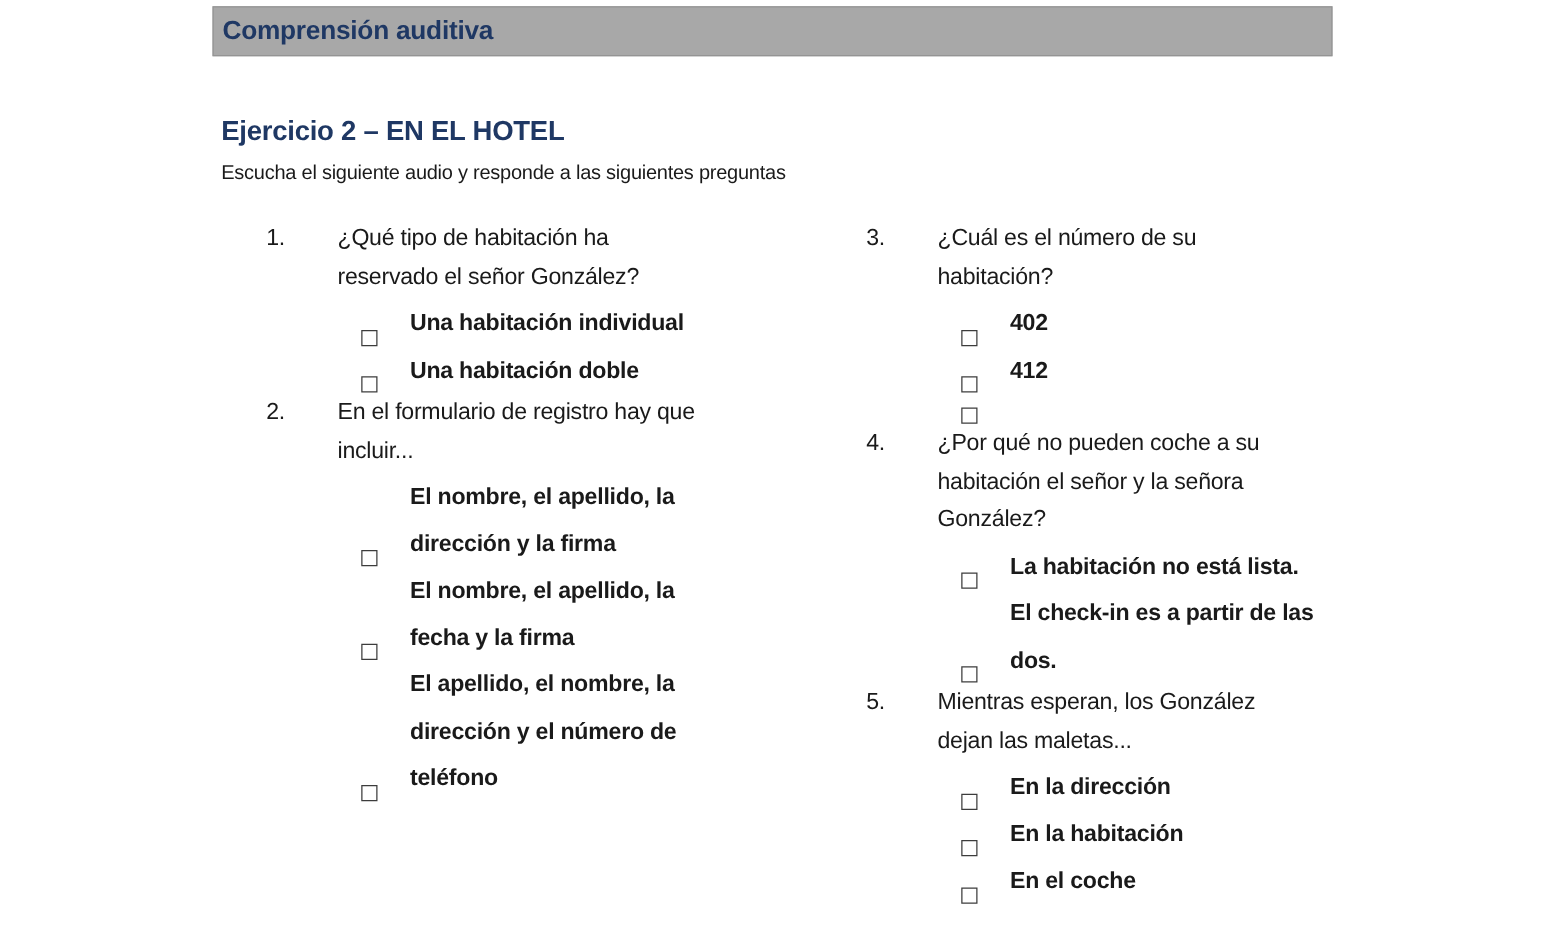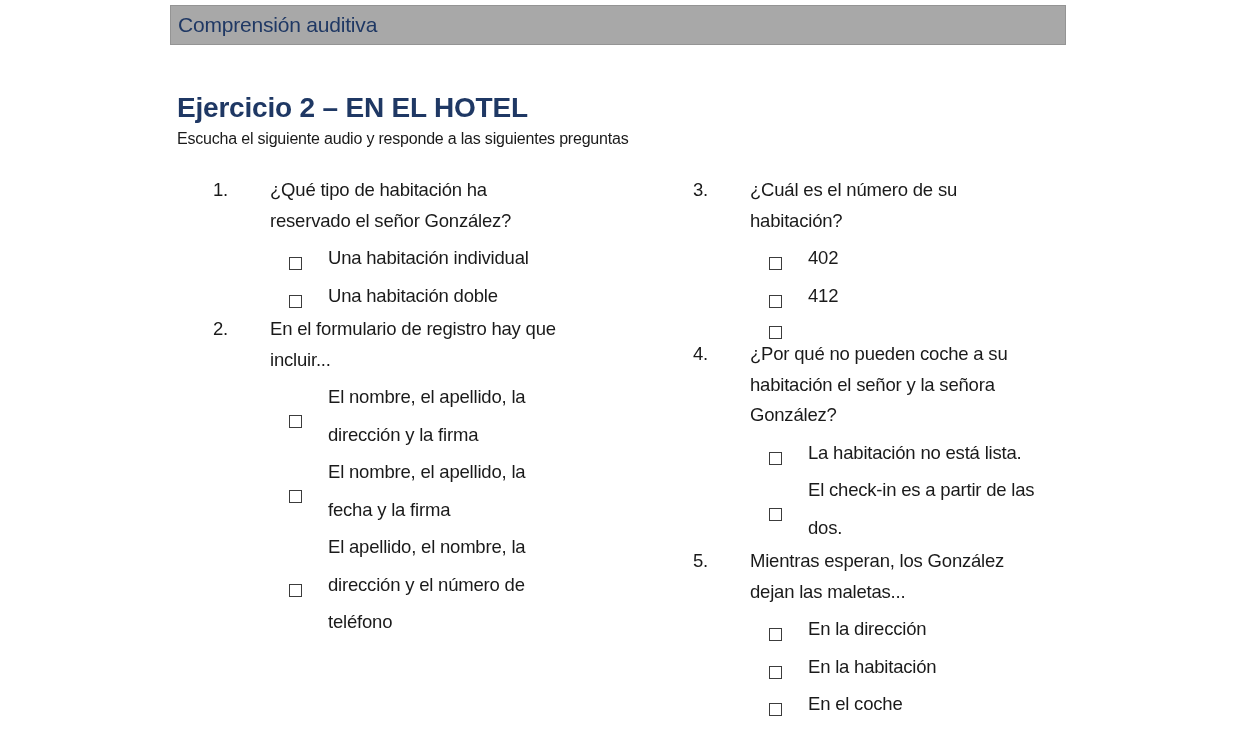--- a/index.html
+++ b/index.html
@@ -16,30 +16,30 @@
     left: 170px; top: 5px;
     width: 896px; height: 40px;
     background: #a8a8a8;
     border: 1px solid #949494;
     display: flex;
     align-items: center;
     padding-left: 7px;
   }
   .band-title {
     color: #1f3864;
-    font-weight: normal;
+    font-weight: bold;
     font-size: 21px;
     letter-spacing: -0.2px;
   }
   .exercise-title {
     position: absolute;
     left: 177px; top: 92px;
     color: #1f3864;
     font-weight: bold;
-    font-size: 28px;
+    font-size: 22px;
     letter-spacing: -0.2px;
   }
   .instructions {
     position: absolute;
     left: 177px; top: 130px;
     font-size: 16px;
     letter-spacing: -0.2px;
   }
   .col {
     position: absolute;
@@ -54,25 +54,26 @@
     font-size: 18.5px;
     line-height: 30.5px;
     letter-spacing: -0.2px;
   }
   .q-num { width: 37px; flex: 0 0 37px; }
   .q-text { flex: 1; white-space: pre-line; margin-left: 20px; }
 
   .options { margin-top: 3px; }
   .option {
     display: flex;
-    align-items: center;
+    align-items: flex-end;
     font-size: 18.5px;
     line-height: 37.5px;
     letter-spacing: -0.2px;
     padding-left: 76px;
+    font-weight: bold;
   }
   .opt-box { width: 39px; flex: 0 0 39px; }
   .checkbox {
     display: block;
     width: 13px; height: 13px;
     border: 1px solid #3c3c3c;
     margin-top: 12px;
     background: #ffffff;
   }
   .opt-text { flex: 1; white-space: pre-line; }

